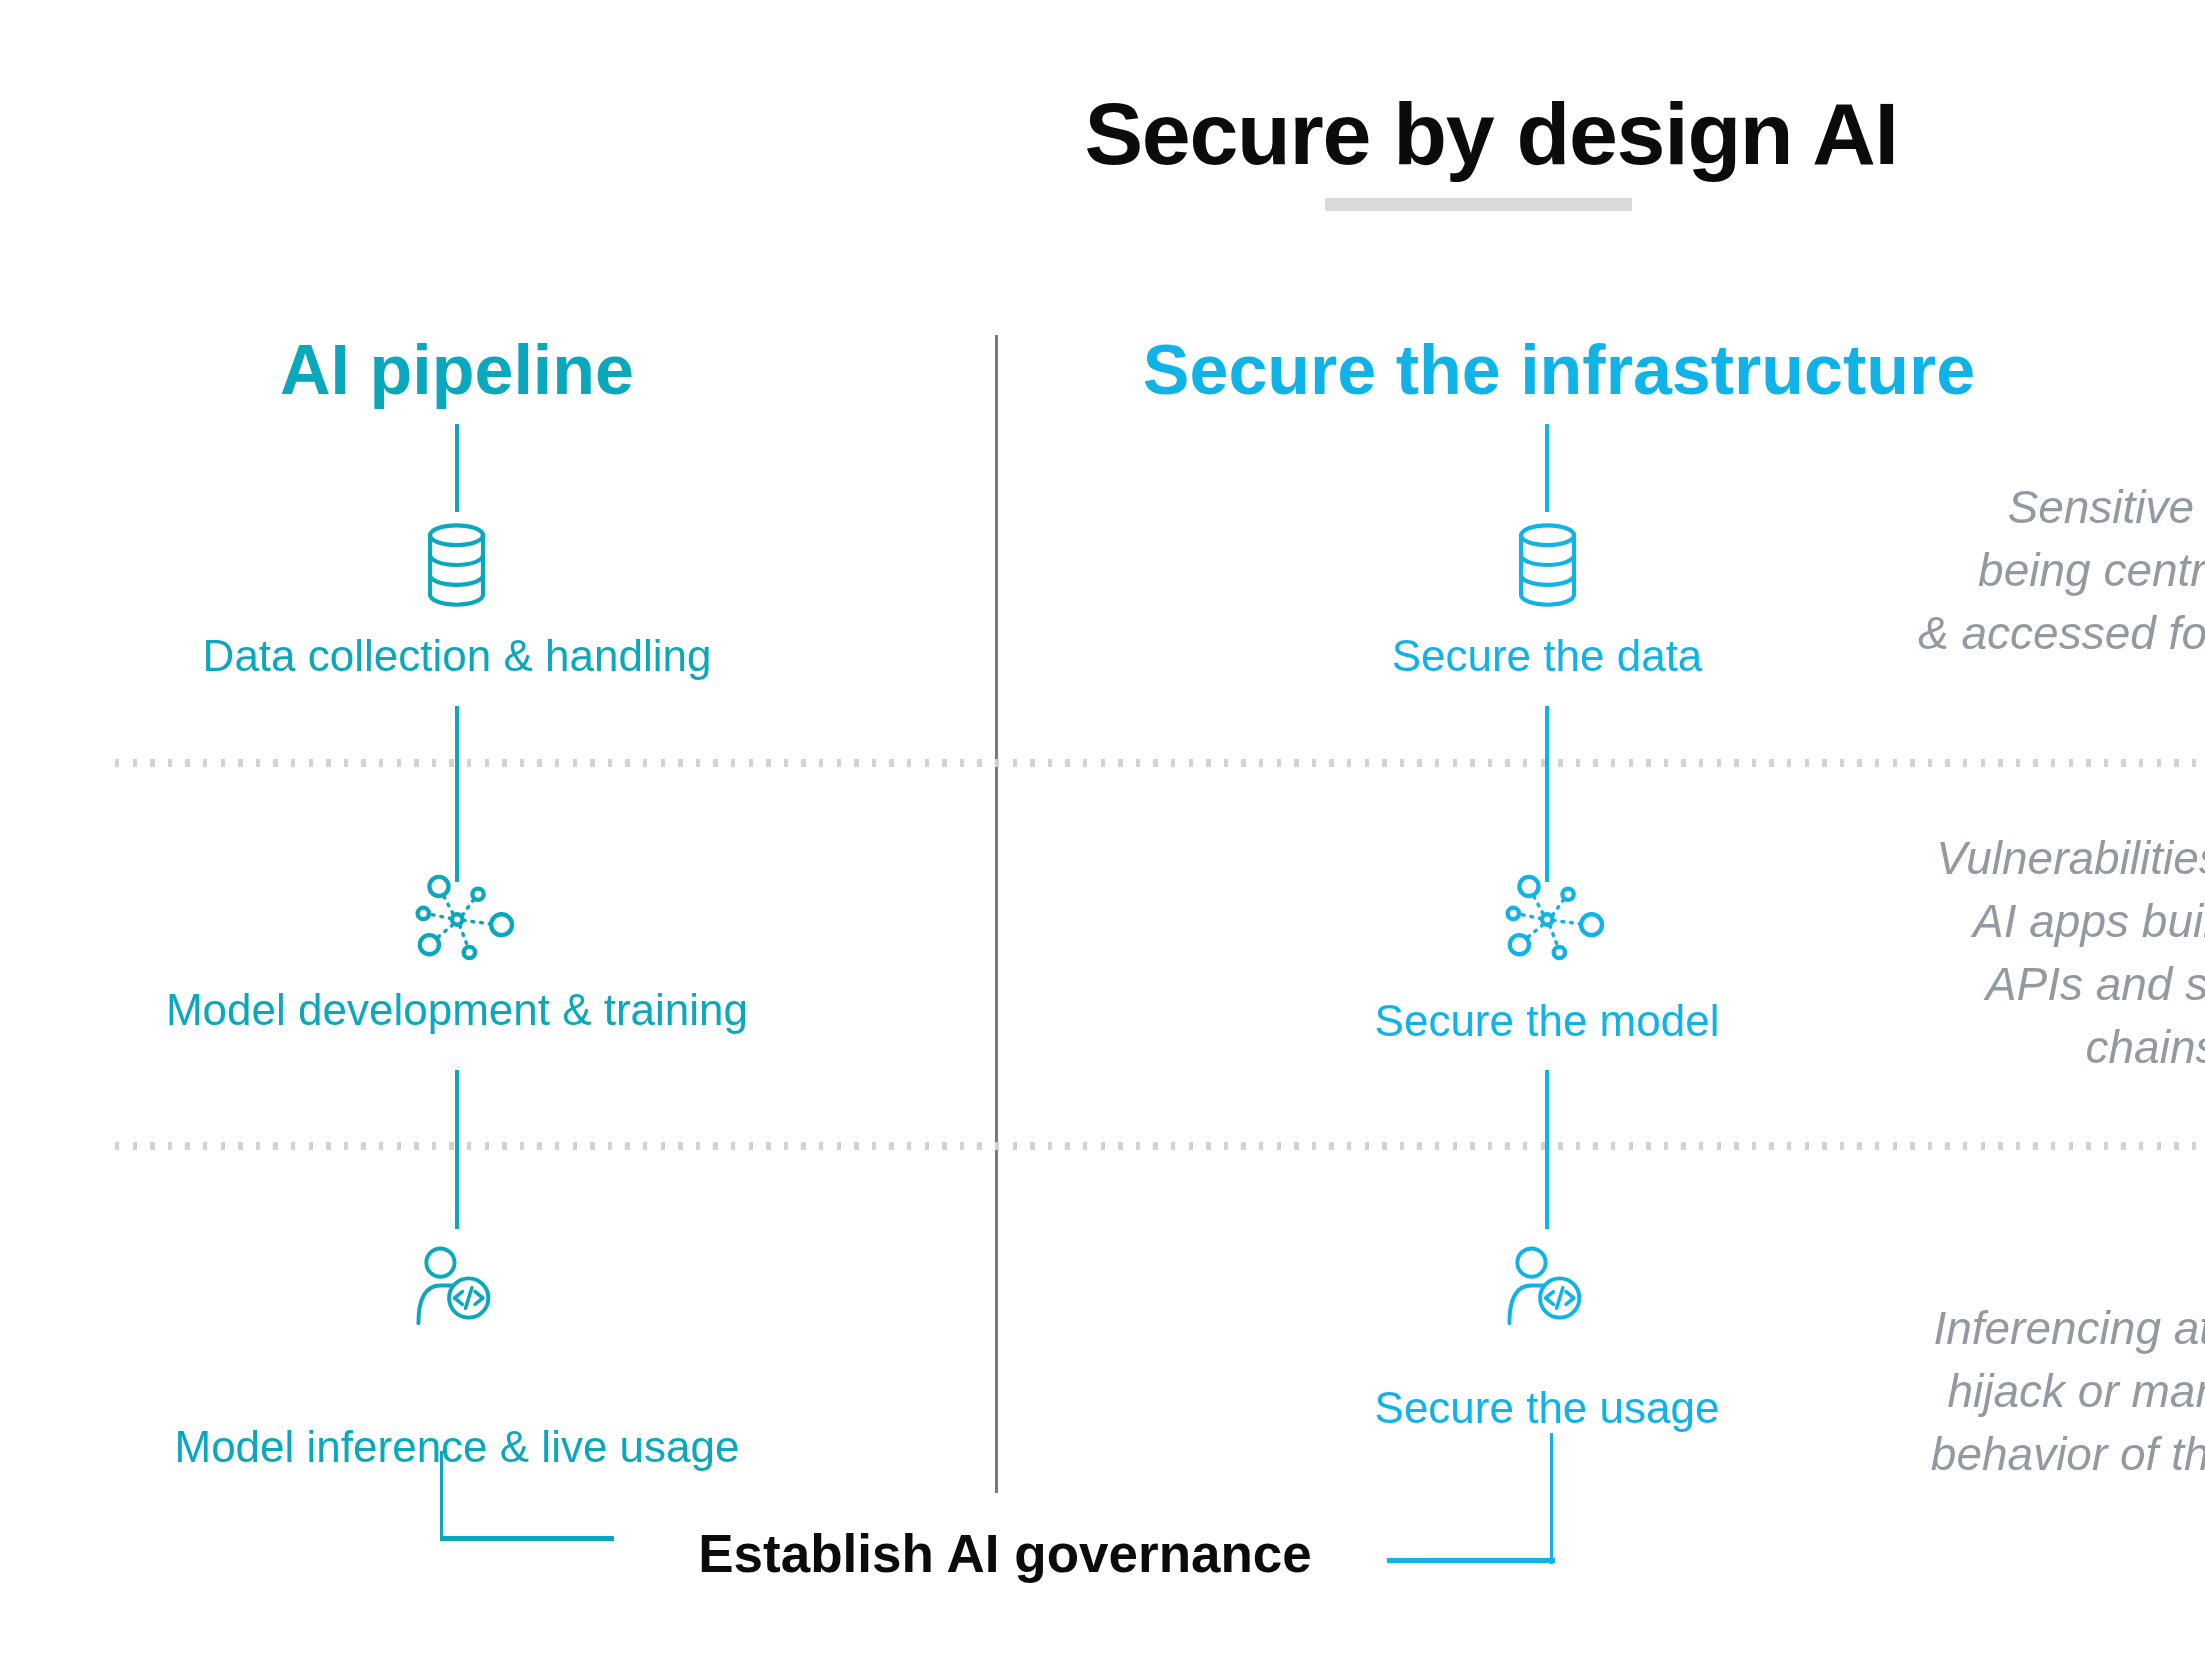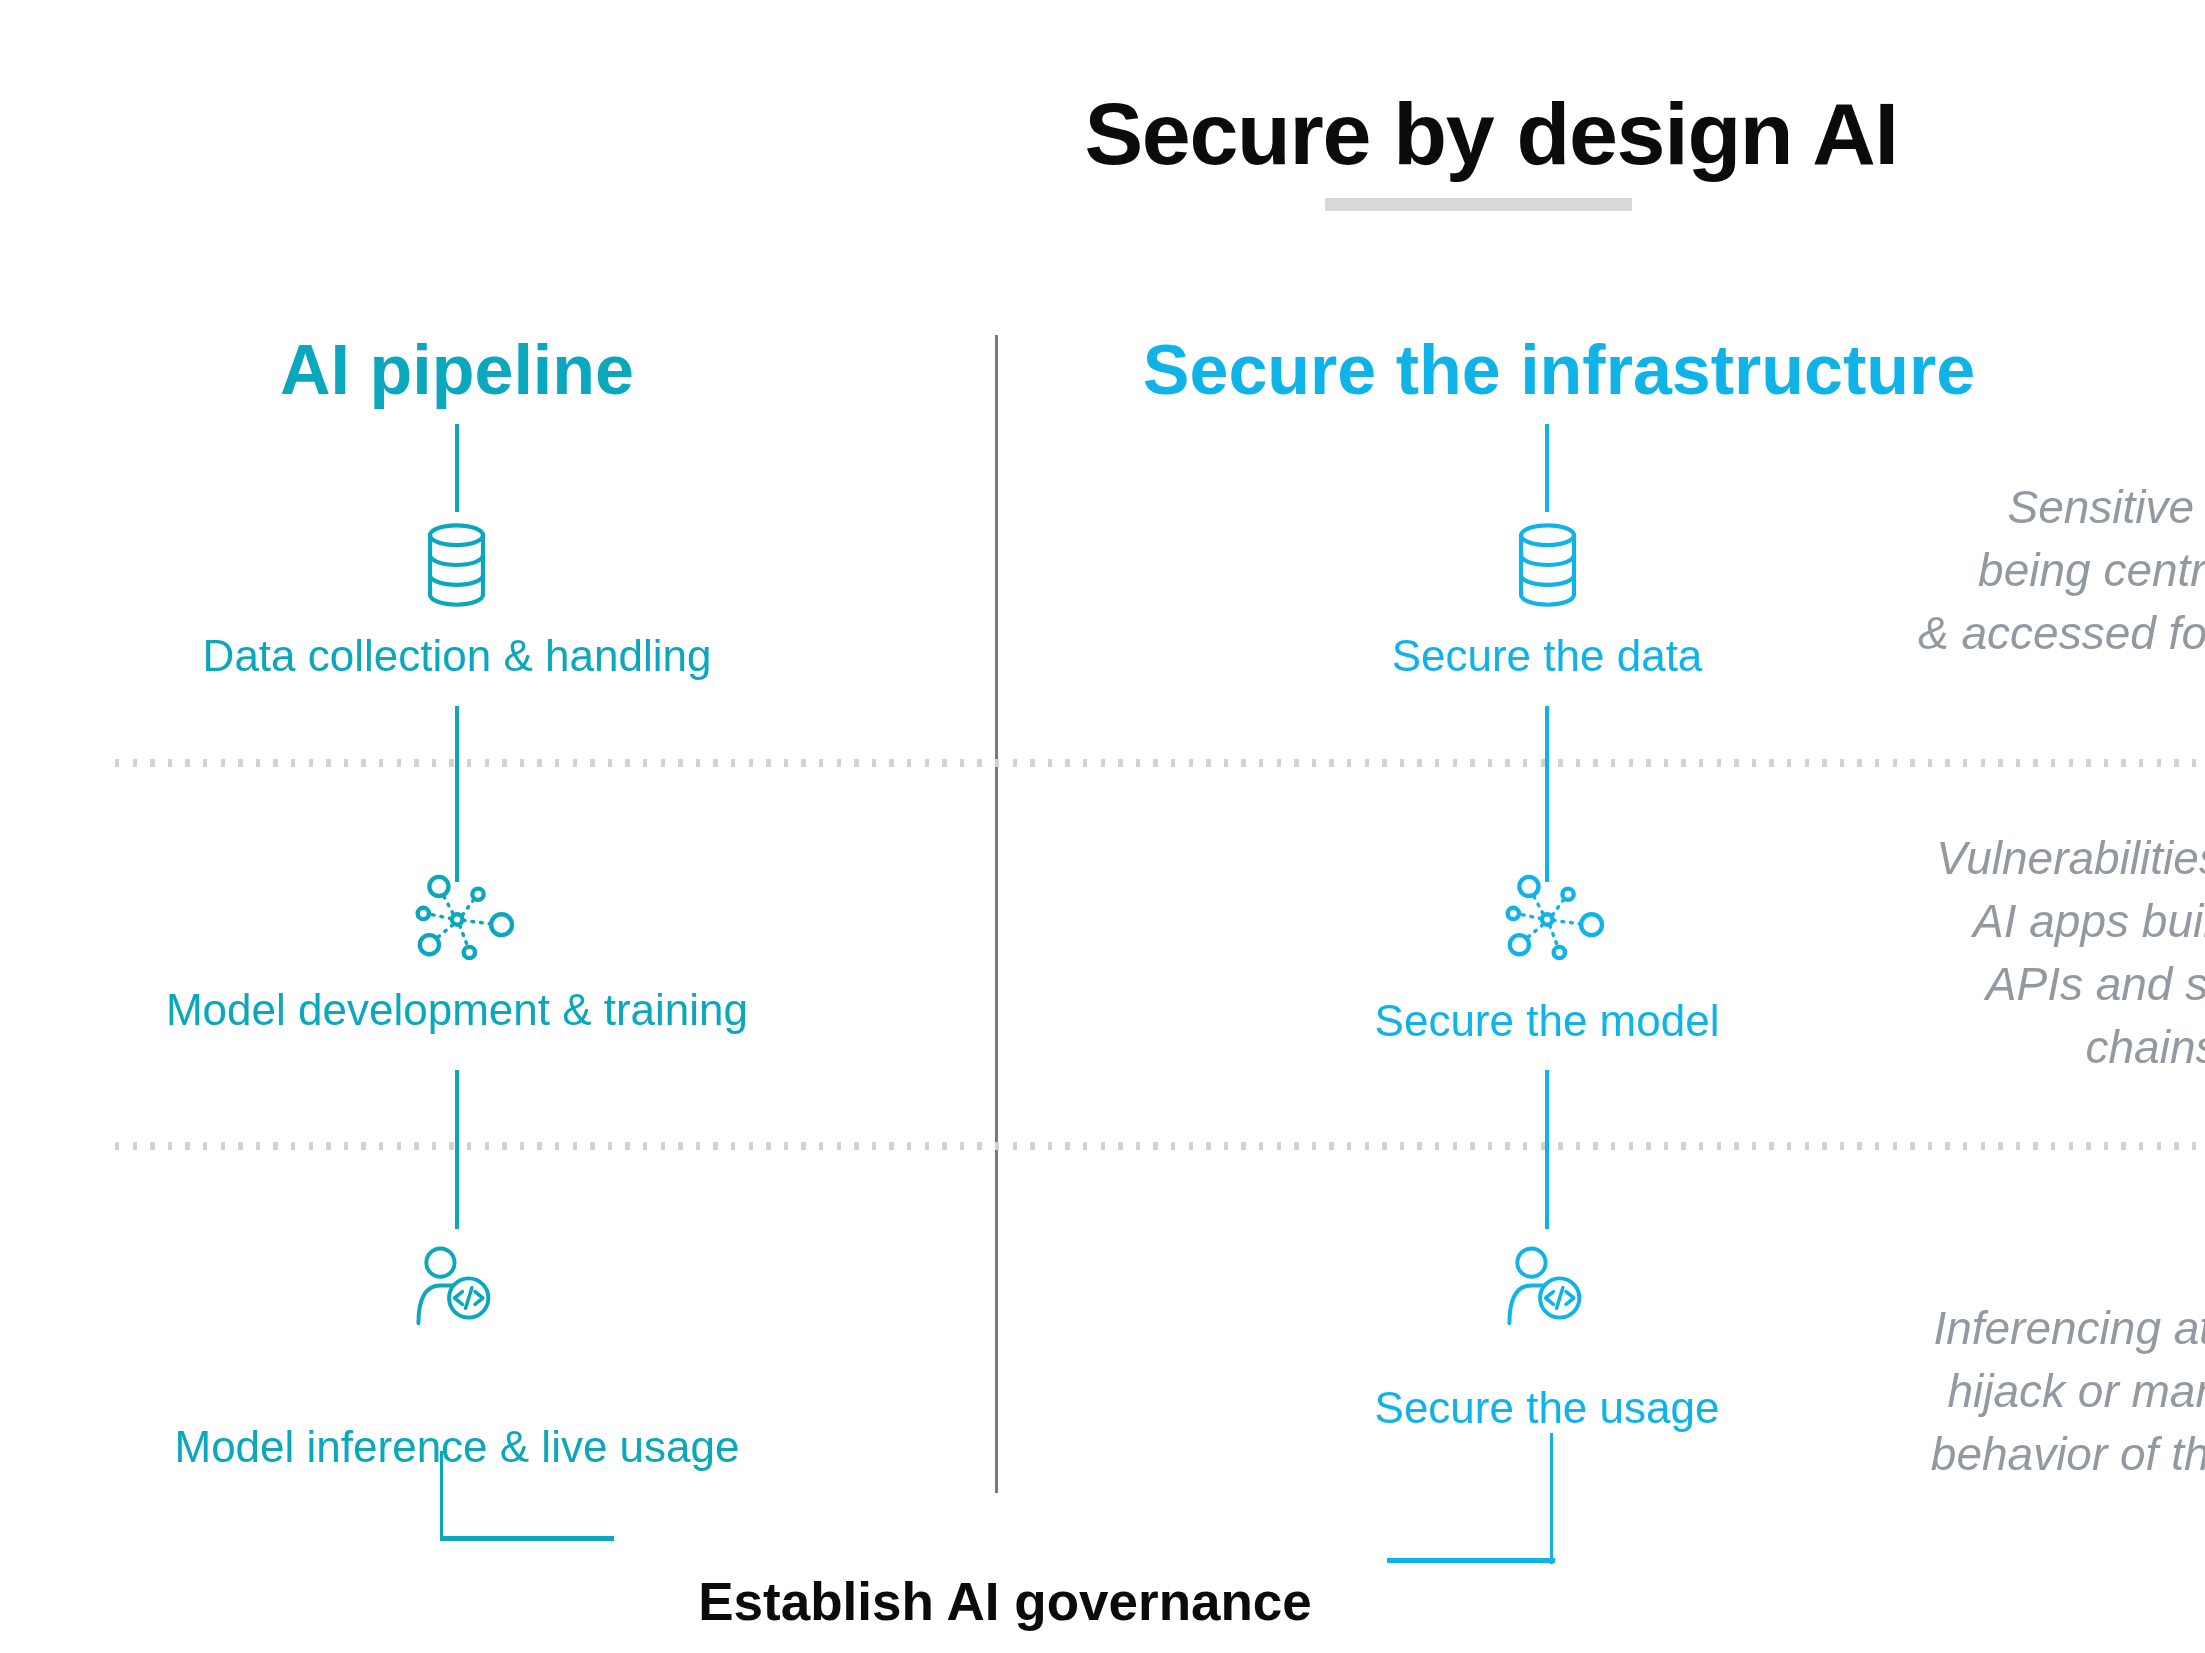--- a/index.html
+++ b/index.html
@@ -82,21 +82,21 @@
     <path d="M12,98 C12,70 19,50 40,50 L64,50"></path>
     <circle cx="76" cy="66" r="25" style="fill:#ffffff"></circle>
     <path d="M68,58 L58,66 L68,74" style="stroke-width:4.5"></path>
     <path d="M84,58 L94,66 L84,74" style="stroke-width:4.5"></path>
     <path d="M80,53 L72,79" style="stroke-width:4.5"></path>
   </svg>
   <div class="ctr step-label teal-t" style="left:457px;top:1415px;margin-top:32px;">Model inference &amp; live usage</div>
 
   <div class="vline teal-b" style="left:440px;top:1451px;height:87px;width:3.1px;"></div>
   <div class="hstub teal-b" style="left:440px;top:1536px;width:174px;"></div>
-  <div class="ctr gov" style="left:1005px;top:1602px;">Establish AI governance</div>
+  <div class="ctr gov" style="left:1005px;top:1554px;">Establish AI governance</div>
   <div class="hstub cyan-b" style="left:1387px;top:1558px;width:168px;"></div>
   <div class="vline cyan-b" style="left:1550px;top:1433px;height:131px;width:3.1px;"></div>
 
   <div class="ctr hdr cyan-t" style="left:1547px;top:371px;margin-left:12px;">Secure the infrastructure</div>
   <div class="vline cyan-b" style="left:1545px;top:424px;height:88px;"></div>
 
   <svg class="ic-stroke ic-cyan" style="left:1510px;top:522px;" width="75" height="86" viewBox="0 0 90 104">
     <ellipse cx="45" cy="16" rx="32" ry="12"></ellipse>
     <path d="M13,16 L13,88"></path>
       <path d="M77,16 L77,88"></path>

